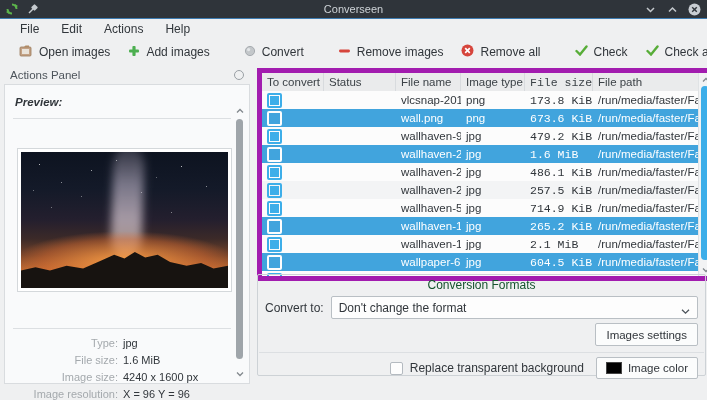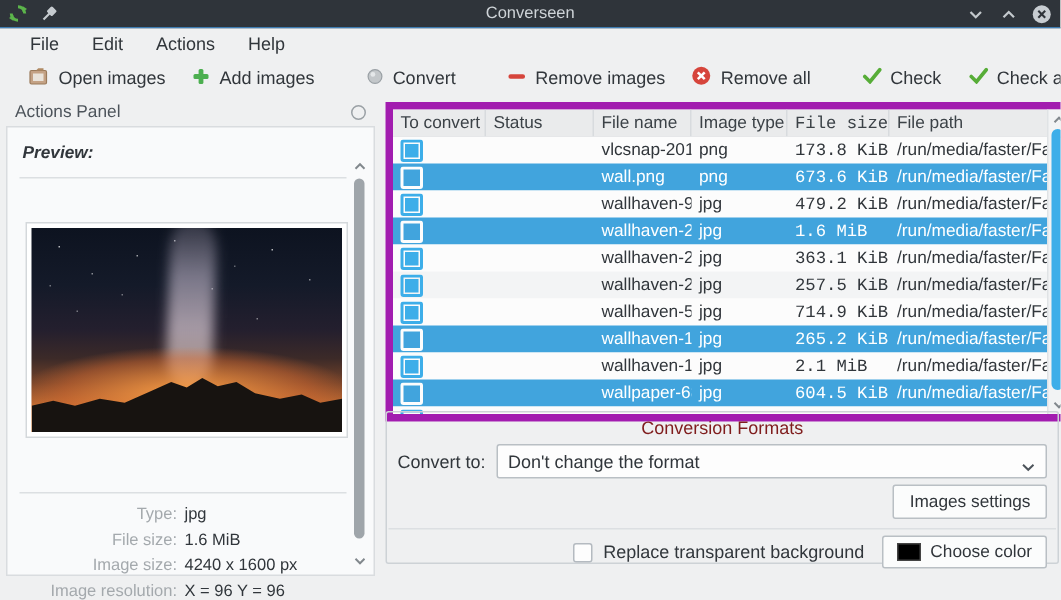--- a/index.html
+++ b/index.html
@@ -92,21 +92,21 @@
   .trow.selected .cb{border-color:#fdfdfd;}
   
   #table-scroll{position:absolute;right:0;top:0;width:13px;bottom:0;background:#f2f3f4;
     border-left:1px solid #e0e3e5;box-sizing:border-box;}
   #table-scroll .thumb{position:absolute;left:2px;right:2px;top:13px;bottom:16px;
     background:#3daee9;border-radius:4px;}
 
   
   #group{left:257px;top:274px;width:449px;height:102px;border:1px solid #cdd2d6;
     border-radius:2px;box-sizing:border-box;}
-  #group-title{position:absolute;left:0;right:0;top:3px;text-align:center;font-size:12px;color:#7f1d1d;}
+  #group-title{position:absolute;left:0;right:0;top:3px;text-align:center;font-size:12px;color:#14532d;}
   #convert-row{position:absolute;left:7px;top:21px;right:7px;display:flex;align-items:center;gap:7px;}
   #convert-label{font-size:12px;color:#31363b;white-space:nowrap;}
   #format-select{flex:1;height:21px;background:#fdfdfd;border:1px solid #b9bfc4;border-radius:2px;
     display:flex;align-items:center;font-size:12px;color:#31363b;padding-left:7px;position:relative;}
   #format-select .chev{position:absolute;right:7px;top:7px;}
   #images-settings{position:absolute;right:7px;top:48px;height:21px;padding:0 10px;
     background:#fbfcfc;border:1px solid #b9bfc4;border-radius:2px;display:flex;align-items:center;
     font-size:11.5px;color:#31363b;}
   #group-hr{position:absolute;left:1px;right:1px;top:77px;height:1px;background:#dcdfe2;}
   #bottom-row{position:absolute;right:7px;top:82px;display:flex;align-items:center;gap:12px;}
@@ -330,21 +330,21 @@
           <div class="cell c-size">1.6 MiB</div>
           <div class="cell c-path">/run/media/faster/Fast...</div>
         </div>
         <div class="trow">
           <div class="cell c-check">
             <span class="cb checked"></span>
           </div>
           <div class="cell c-status"></div>
           <div class="cell c-name">wallhaven-26...</div>
           <div class="cell c-type">jpg</div>
-          <div class="cell c-size">363.1 KiB</div>
+          <div class="cell c-size">486.1 KiB</div>
           <div class="cell c-path">/run/media/faster/Fast...</div>
         </div>
         <div class="trow">
           <div class="cell c-check">
             <span class="cb checked"></span>
           </div>
           <div class="cell c-status"></div>
           <div class="cell c-name">wallhaven-27...</div>
           <div class="cell c-type">jpg</div>
           <div class="cell c-size">257.5 KiB</div>
@@ -433,18 +433,18 @@
       <span>Images settings</span>
     </div>
     <div id="group-hr"></div>
     <div id="bottom-row">
       <div id="replace-bg">
         <span class="cb-plain"></span>
         <span>Replace transparent background</span>
       </div>
       <div id="choose-color">
         <span id="color-swatch" style="background: rgb(0, 0, 0);"></span>
-        <span>Choose color</span>
+        <span>Image color</span>
       </div>
     </div>
   </div>
 
 </div>
 
 </body></html>

